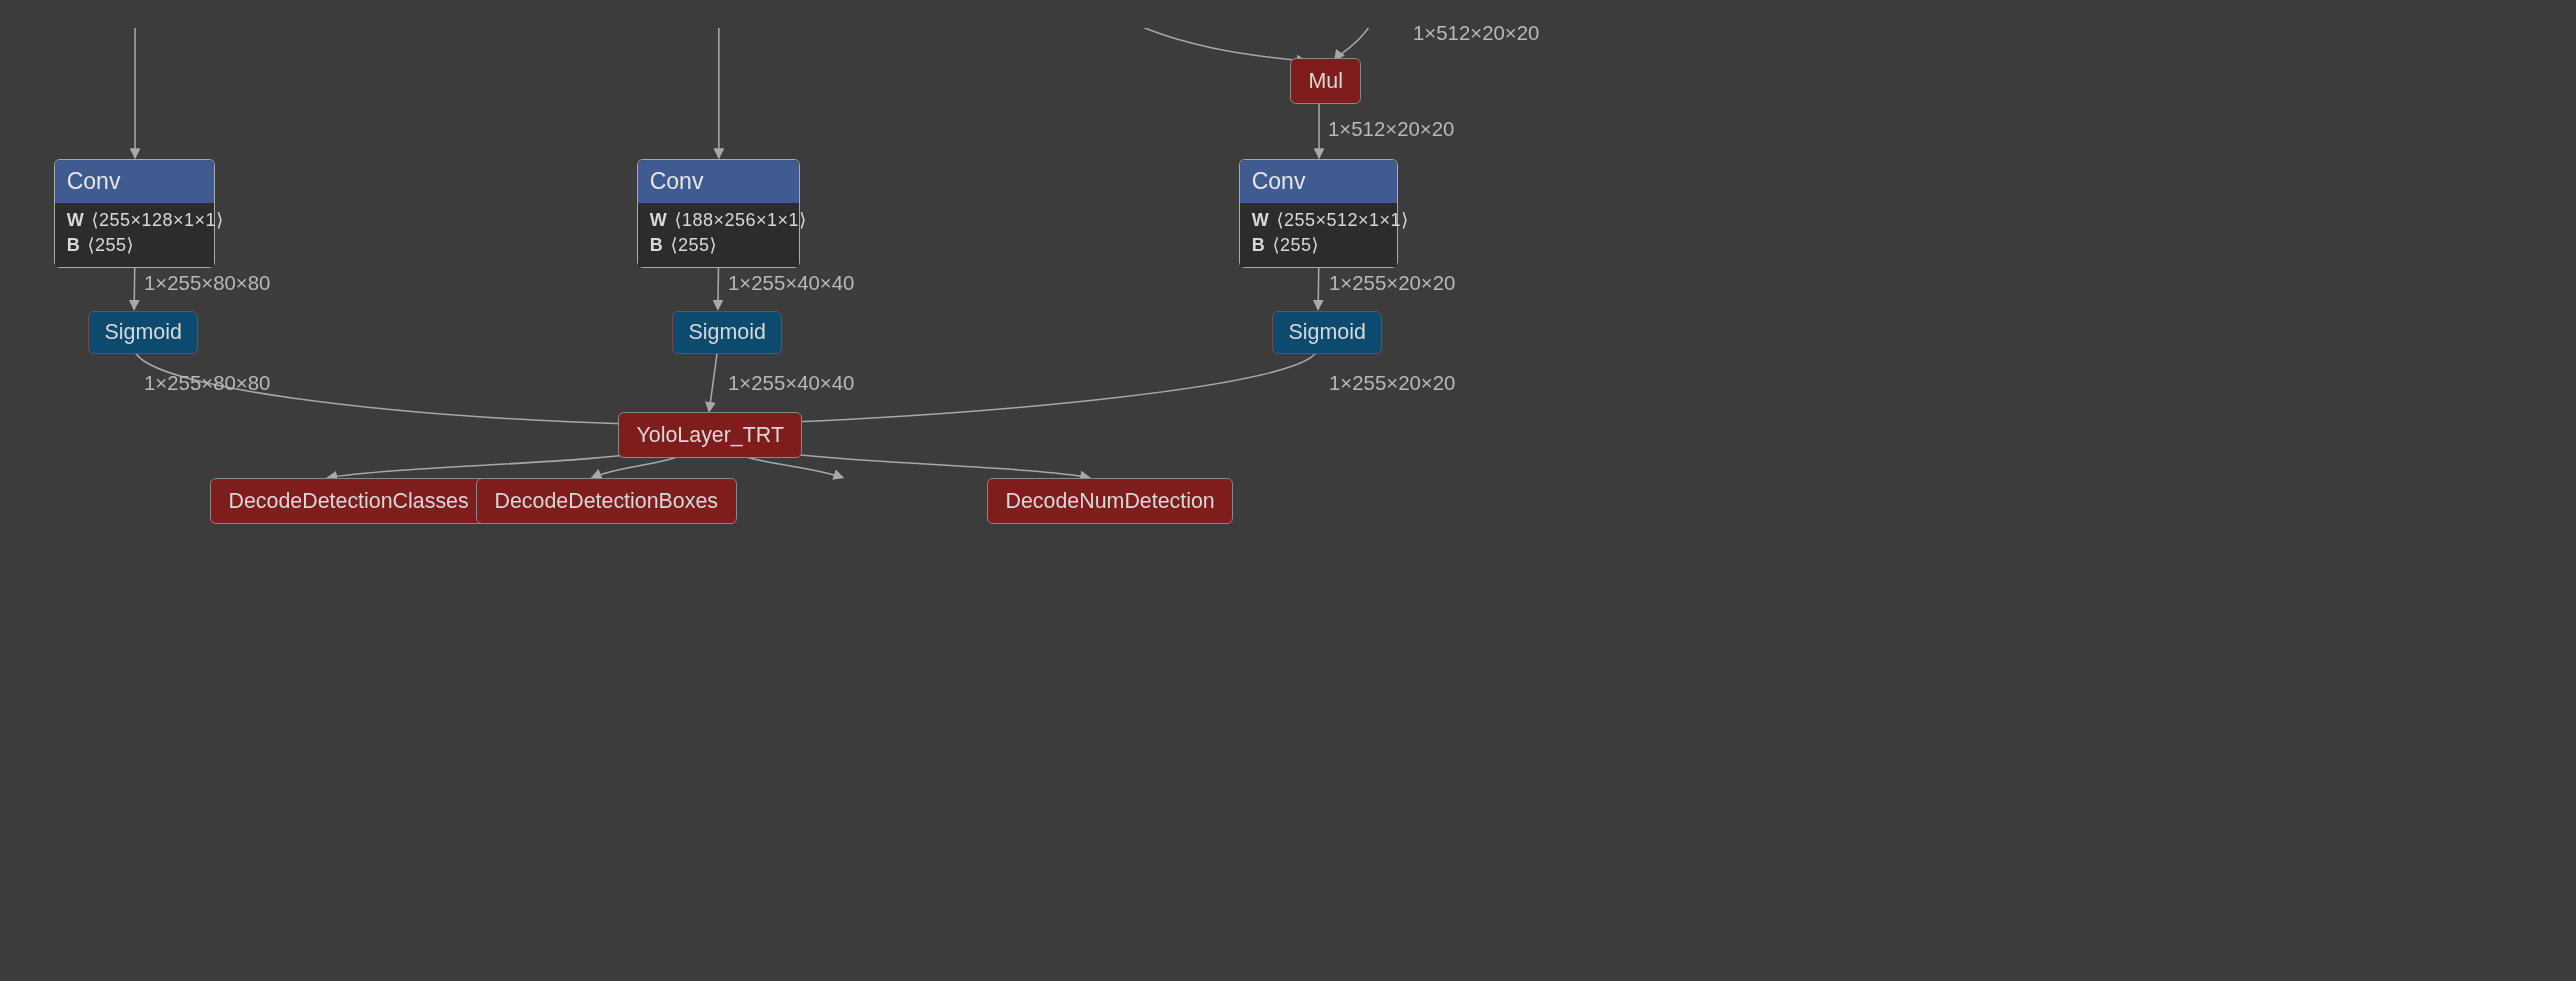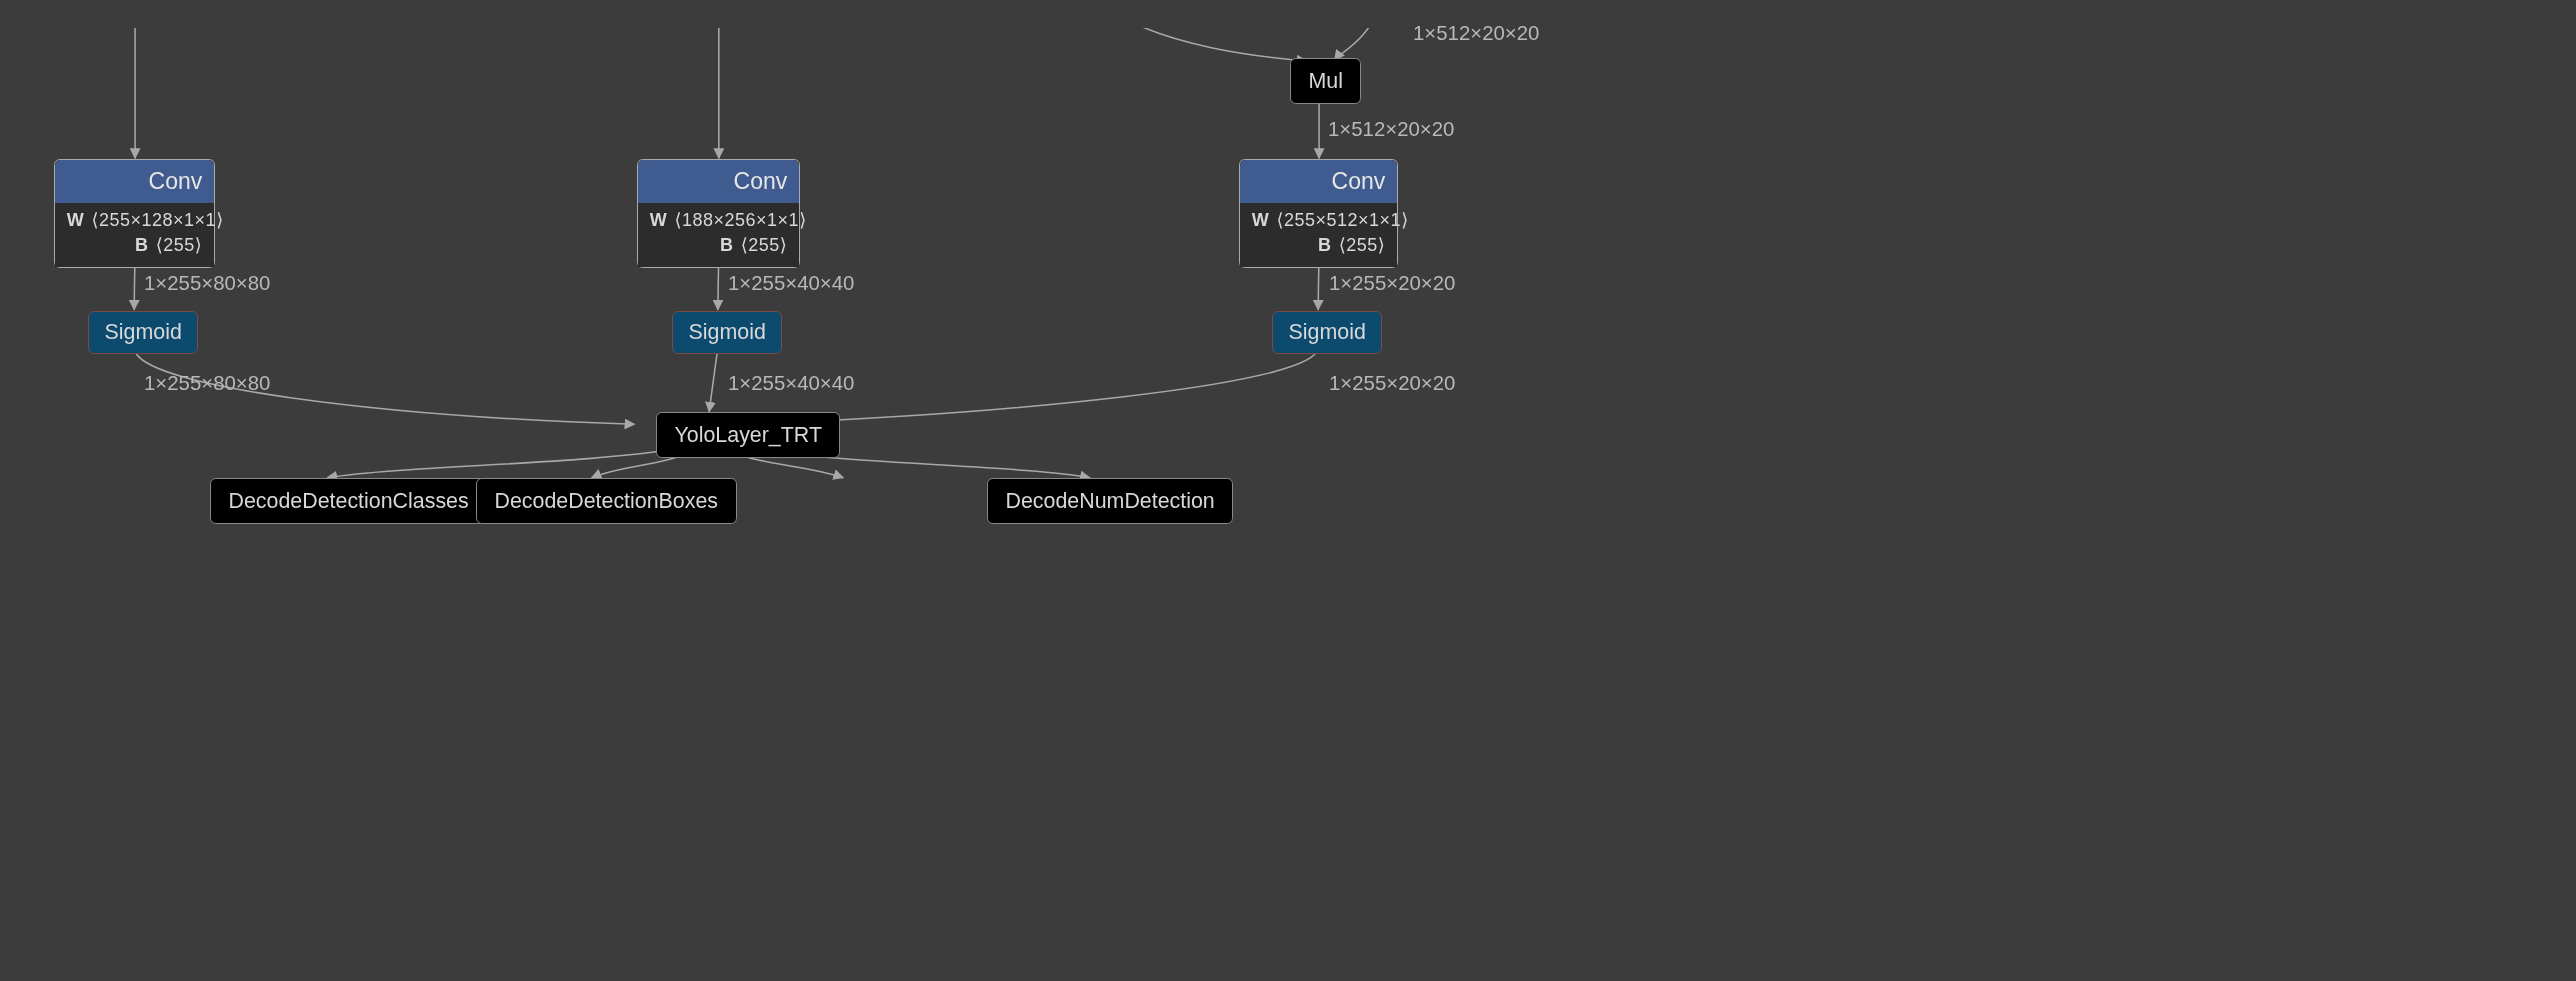--- a/index.html
+++ b/index.html
@@ -1,25 +1,25 @@
 <!DOCTYPE html>
 <html><head>
 <meta charset="utf-8">
 <style>
   html,body{margin:0;padding:0;width:100%;height:100%;background:#3c3c3c;font-family:-apple-system,BlinkMacSystemFont,"Segoe UI",Helvetica,Arial,sans-serif;overflow:hidden;}
   #canvas{position:relative;width:2576px;height:981px;margin-top:28px;}
   svg.edges{position:absolute;left:0;top:0;width:2576px;height:981px;pointer-events:none;}
   .node{position:absolute;border:1px solid #222;border-radius:5.8px;background:#303030;color:#d8d8d8;font-size:21.4px;box-sizing:border-box;}
   .node .head{padding:7.8px 11.7px;border-top-left-radius:5.8px;border-top-right-radius:5.8px;}
-  .node.conv{border:1.5px solid #aaa;text-align:right;}
+  .node.conv{border:1.5px solid #aaa;}
   .node.conv .head{background:#3f5b8f;color:#e6e6e6;font-size:23px;}
   .node.conv .body{padding:5.8px 11.7px 9.7px 11.7px;background:#2c2c2c;font-size:18px;line-height:1.35;}
   .node.conv .body .lbl{font-weight:700;margin-right:7.8px;}
   .node.conv .body .dim{letter-spacing:0.5px;}
-  .node.simple{padding:9.7px 17.5px;border:1.5px solid #888;background:#000000;}
+  .node.simple{padding:9.7px 17.5px;border:1.5px solid #888;background:#7f1d1d;}
   .node.sigmoid{background:#0c4a6e;border:1.5px solid #7a4a44;padding:7.8px 15.5px;}
   .edgelabel{position:absolute;color:#b8b8b8;font-size:20.4px;white-space:nowrap;}
 </style>
 </head>
 <body>
 
 <div id="canvas">
 
   <svg class="edges" viewBox="0 0 2652 1010" width="2576" height="981">
     <defs>
@@ -92,20 +92,20 @@
   <div class="edgelabel" style="left:1329px;top:244px">1×255×20×20</div>
 
   <div class="node sigmoid" style="left:88px;top:283px"><span>Sigmoid</span></div>
   <div class="node sigmoid" style="left:672px;top:283px"><span>Sigmoid</span></div>
   <div class="node sigmoid" style="left:1272px;top:283px"><span>Sigmoid</span></div>
 
   <div class="edgelabel" style="left:144px;top:344px">1×255×80×80</div>
   <div class="edgelabel" style="left:728px;top:344px">1×255×40×40</div>
   <div class="edgelabel" style="left:1329px;top:344px">1×255×20×20</div>
 
-  <div class="node simple" style="left:656px;top:384px"><span>YoloLayer_TRT</span></div>
+  <div class="node simple" style="left:618px;top:384px"><span>YoloLayer_TRT</span></div>
 
   <div class="node simple" style="left:210px;top:450px"><span>DecodeDetectionClasses</span></div>
   <div class="node simple" style="left:476px;top:450px"><span>DecodeDetectionBoxes</span></div>
   <div class="node simple" style="left:987px;top:450px"><span>DecodeNumDetection</span></div>
 
 </div>
 
 
 </body></html>

